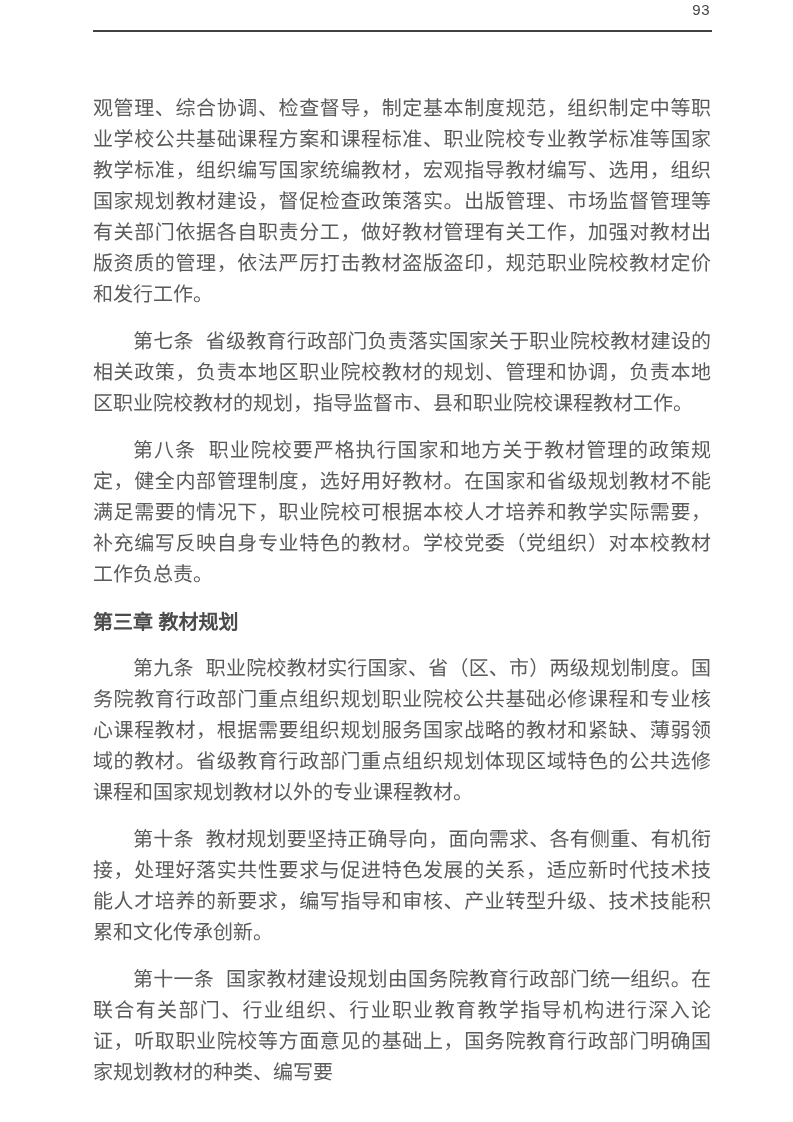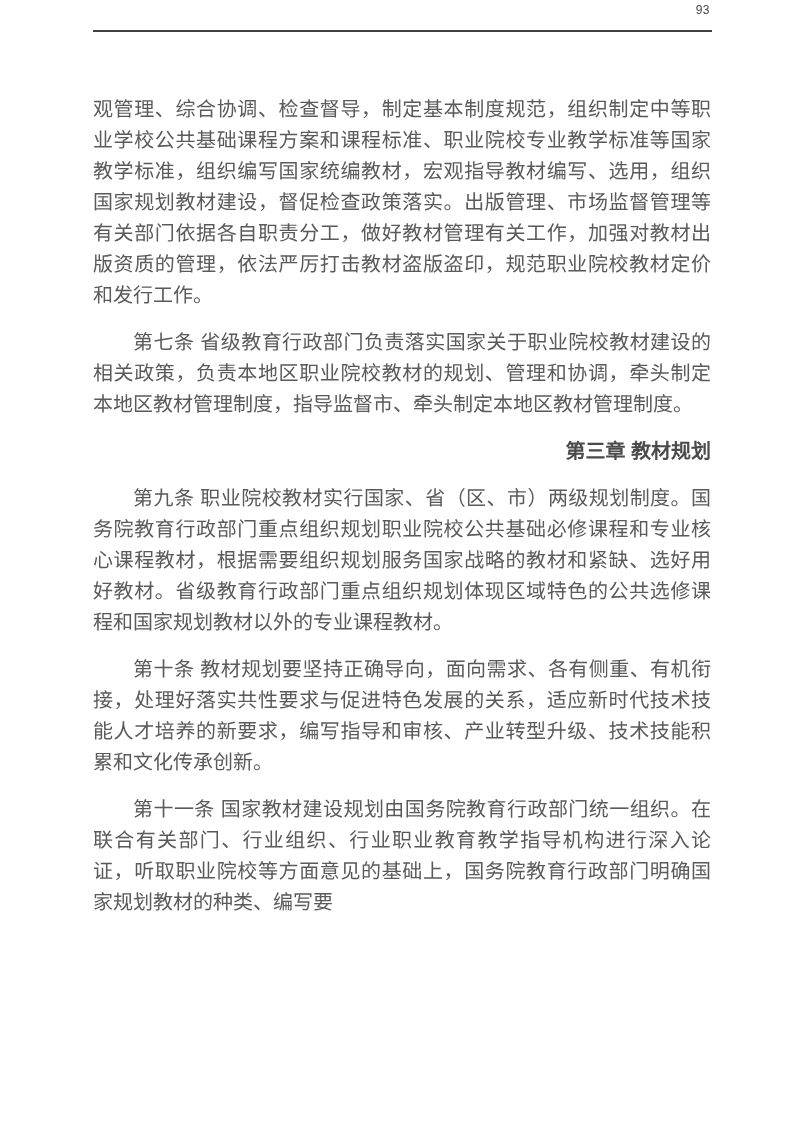--- a/index.html
+++ b/index.html
@@ -13,21 +13,21 @@
   }
   .page {
     position: absolute;
     inset: 0;
     background: #ffffff;
   }
   .page-number {
     position: absolute;
     top: 2px;
     right: 83px;
-    font-size: 12px;
+    font-size: 15px;
     line-height: 16px;
     color: #454545;
     letter-spacing: 0.5px;
   }
   .header-rule {
     position: absolute;
     top: 30px;
     left: 93px;
     width: 619px;
     height: 2px;
@@ -41,53 +41,55 @@
   }
   .body-para {
     font-size: 20px;
     line-height: 31px;
     color: #5a5a5a;
     text-align: justify;
     text-justify: inter-ideograph;
     text-indent: 2em;
     margin-bottom: 16px;
     word-break: break-all;
+    font-family: Liberation Mono, monospace;
   }
   .body-para.no-indent {
     text-indent: 0;
   }
   .chapter-heading {
     font-size: 20px;
     line-height: 31px;
     font-weight: bold;
     color: #4b4b4b;
-    text-align: right;
+    text-align: left;
     margin: 16px 0 16px 0;
   }
 </style>
 </head>
 <body>
 
 <div class="page">
 
   <div class="page-number">93</div>
 
   <div class="header-rule"></div>
 
   <div class="content">
 
     <p class="body-para no-indent">观管理、综合协调、检查督导，制定基本制度规范，组织制定中等职业学校公共基础课程方案和课程标准、职业院校专业教学标准等国家教学标准，组织编写国家统编教材，宏观指导教材编写、选用，组织国家规划教材建设，督促检查政策落实。出版管理、市场监督管理等有关部门依据各自职责分工，做好教材管理有关工作，加强对教材出版资质的管理，依法严厉打击教材盗版盗印，规范职业院校教材定价和发行工作。</p>
 
 
-    <p class="body-para">第七条 省级教育行政部门负责落实国家关于职业院校教材建设的相关政策，负责本地区职业院校教材的规划、管理和协调，牵头制定本地区教材管理制度，指导监督市、牵头制定本地区教材管理制度。</p>
+    <p class="body-para">第七条 省级教育行政部门负责落实国家关于职业院校教材建设的相关政策，负责本地区职业院校教材的规划、管理和协调，负责本地区职业院校教材的规划，指导监督市、县和职业院校课程教材工作。</p>
 
+    <p class="body-para">第八条 职业院校要严格执行国家和地方关于教材管理的政策规定，健全内部管理制度，选好用好教材。在国家和省级规划教材不能满足需要的情况下，职业院校可根据本校人才培养和教学实际需要，补充编写反映自身专业特色的教材。学校党委（党组织）对本校教材工作负总责。</p>
 
     <h2 class="chapter-heading">第三章 教材规划</h2>
 
-    <p class="body-para">第九条 职业院校教材实行国家、省（区、市）两级规划制度。国务院教育行政部门重点组织规划职业院校公共基础必修课程和专业核心课程教材，根据需要组织规划服务国家战略的教材和紧缺、选好用好教材。省级教育行政部门重点组织规划体现区域特色的公共选修课程和国家规划教材以外的专业课程教材。</p>
+    <p class="body-para">第九条 职业院校教材实行国家、省（区、市）两级规划制度。国务院教育行政部门重点组织规划职业院校公共基础必修课程和专业核心课程教材，根据需要组织规划服务国家战略的教材和紧缺、薄弱领域的教材。省级教育行政部门重点组织规划体现区域特色的公共选修课程和国家规划教材以外的专业课程教材。</p>
 
     <p class="body-para">第十条 教材规划要坚持正确导向，面向需求、各有侧重、有机衔接，处理好落实共性要求与促进特色发展的关系，适应新时代技术技能人才培养的新要求，编写指导和审核、产业转型升级、技术技能积累和文化传承创新。</p>
 
     <p class="body-para">第十一条 国家教材建设规划由国务院教育行政部门统一组织。在联合有关部门、行业组织、行业职业教育教学指导机构进行深入论证，听取职业院校等方面意见的基础上，国务院教育行政部门明确国家规划教材的种类、编写要</p>
 
   </div>
 
 </div>
 
 </body></html>

